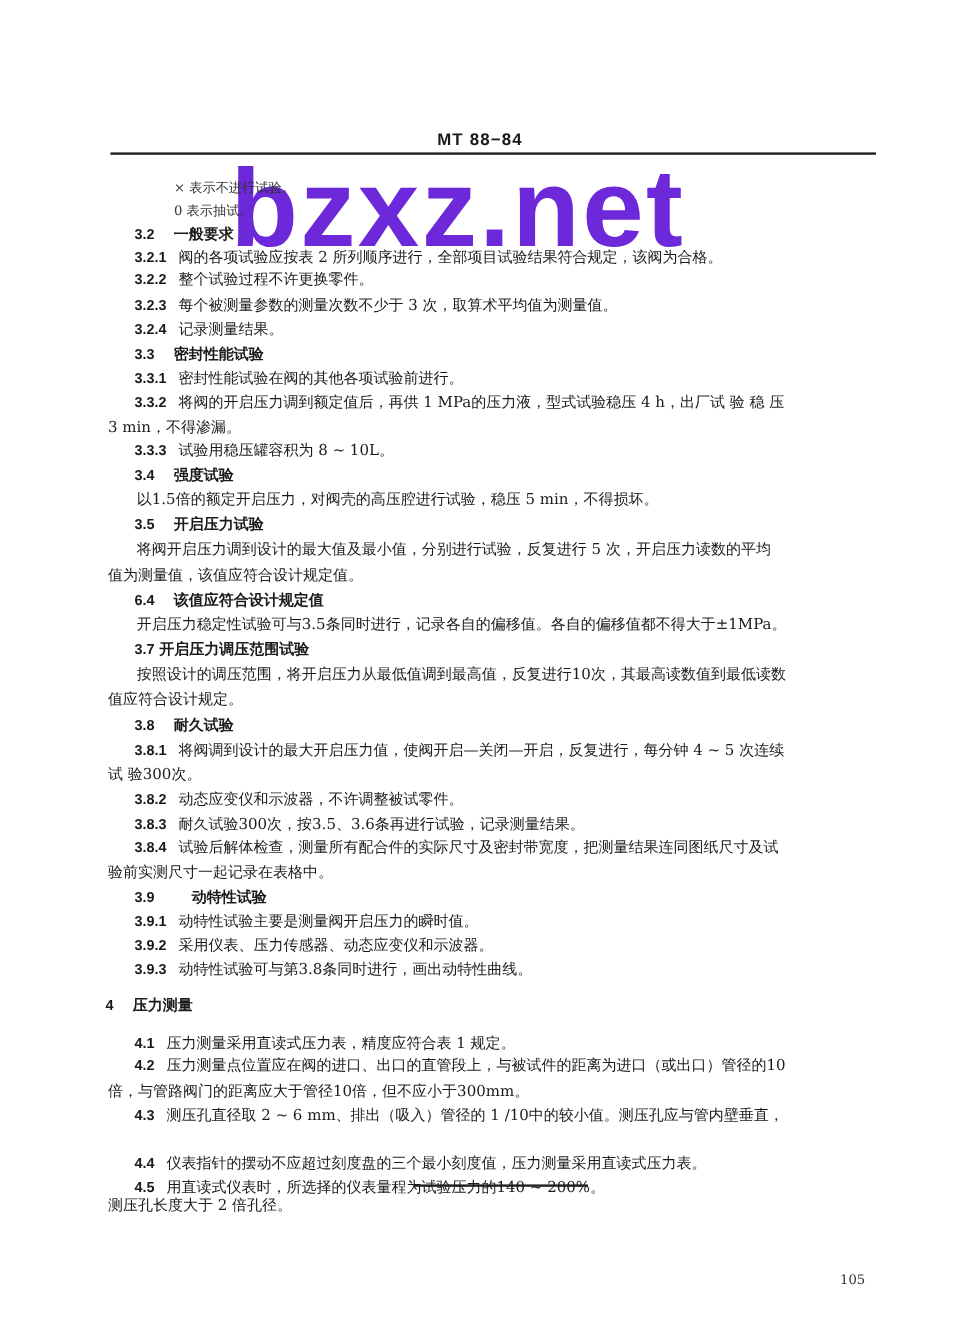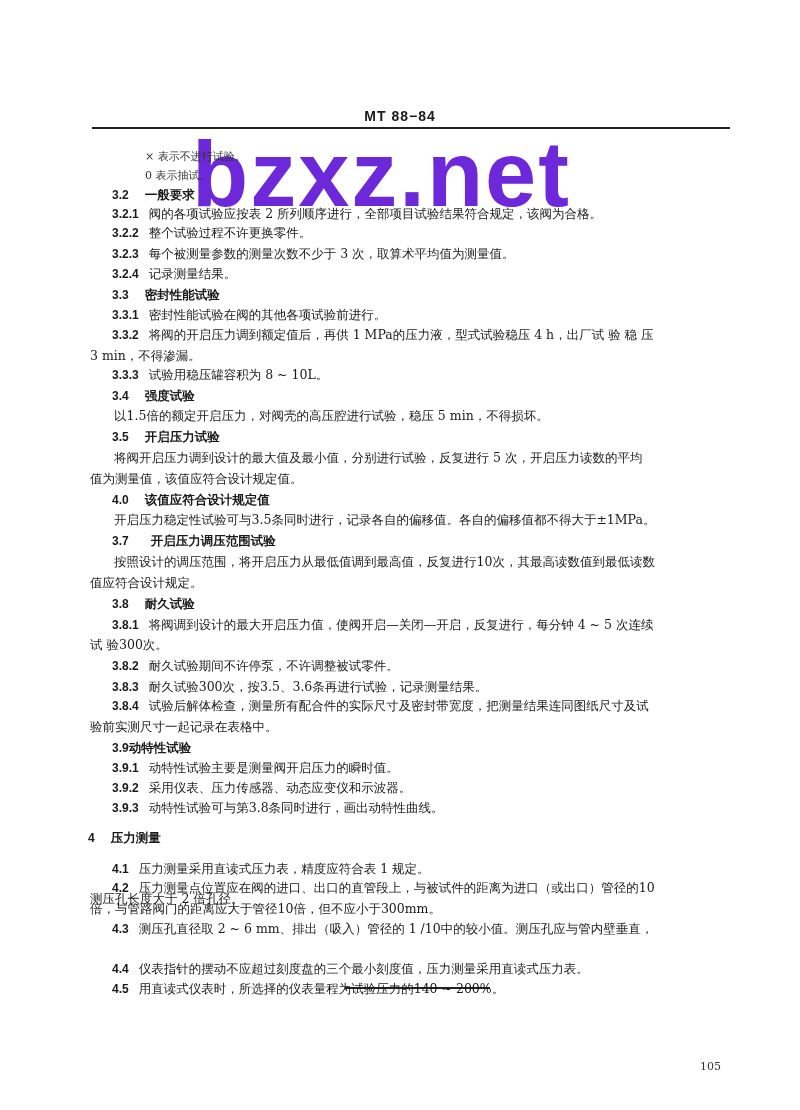--- a/index.html
+++ b/index.html
@@ -55,41 +55,41 @@
       <div class="line" style="top: 287px; left: 16px;"><span class="num" style="margin-right: 16px;">3.3</span><span class="heading">密封性能试验</span></div>
       <div class="line" style="top: 307px; left: 16px;"><span class="num">3.3.1</span><span>密封性能试验在阀的其他各项试验前进行。</span></div>
       <div class="line" style="top: 327px; left: 16px;"><span class="num">3.3.2</span><span>将阀的开启压力调到额定值后，再供 1 MPa的压力液，型式试验稳压 4 h，出厂试 验 稳 压</span></div>
       <div class="line" style="top: 348px; left: -6px;"><span>3 min，不得渗漏。</span></div>
       <div class="line" style="top: 367px; left: 16px;"><span class="num">3.3.3</span><span>试验用稳压罐容积为 8 ~ 10L。</span></div>
       <div class="line" style="top: 388px; left: 16px;"><span class="num" style="margin-right: 16px;">3.4</span><span class="heading">强度试验</span></div>
       <div class="line" style="top: 408px; left: 18px;"><span>以1.5倍的额定开启压力，对阀壳的高压腔进行试验，稳压 5 min，不得损坏。</span></div>
       <div class="line" style="top: 429px; left: 16px;"><span class="num" style="margin-right: 16px;">3.5</span><span class="heading">开启压力试验</span></div>
       <div class="line" style="top: 450px; left: 18px;"><span>将阀开启压力调到设计的最大值及最小值，分别进行试验，反复进行 5 次，开启压力读数的平均</span></div>
       <div class="line" style="top: 471px; left: -6px;"><span>值为测量值，该值应符合设计规定值。</span></div>
-      <div class="line" style="top: 492px; left: 16px;"><span class="num" style="margin-right: 16px;">4.0</span><span class="heading">该值应符合设计规定值</span></div>
+      <div class="line" style="top: 492px; left: 16px;"><span class="num" style="margin-right: 16px;">6.4</span><span class="heading">该值应符合设计规定值</span></div>
       <div class="line" style="top: 512px; left: 18px;"><span>开启压力稳定性试验可与3.5条同时进行，记录各自的偏移值。各自的偏移值都不得大于±1MPa。</span></div>
-      <div class="line" style="top: 533px; left: 16px;"><span class="num" style="margin-right: 22px;">3.7</span><span class="heading">开启压力调压范围试验</span></div>
+      <div class="line" style="top: 533px; left: 16px;"><span class="num" style="margin-right: 4px;">3.7</span><span class="heading">开启压力调压范围试验</span></div>
       <div class="line" style="top: 554px; left: 18px;"><span>按照设计的调压范围，将开启压力从最低值调到最高值，反复进行10次，其最高读数值到最低读数</span></div>
       <div class="line" style="top: 575px; left: -6px;"><span>值应符合设计规定。</span></div>
       <div class="line" style="top: 596px; left: 16px;"><span class="num" style="margin-right: 16px;">3.8</span><span class="heading">耐久试验</span></div>
       <div class="line" style="top: 617px; left: 16px;"><span class="num">3.8.1</span><span>将阀调到设计的最大开启压力值，使阀开启—关闭—开启，反复进行，每分钟 4 ~ 5 次连续</span></div>
       <div class="line" style="top: 637px; left: -6px;"><span>试 验300次。</span></div>
-      <div class="line" style="top: 658px; left: 16px;"><span class="num">3.8.2</span><span>耐久试验期间不许停泵，不许调整被试零件。</span></div>
+      <div class="line" style="top: 658px; left: 16px;"><span class="num">3.8.2</span><span>动态应变仪和示波器，不许调整被试零件。</span></div>
       <div class="line" style="top: 679px; left: 16px;"><span class="num">3.8.3</span><span>耐久试验300次，按3.5、3.6条再进行试验，记录测量结果。</span></div>
       <div class="line" style="top: 698px; left: 16px;"><span class="num">3.8.4</span><span>试验后解体检查，测量所有配合件的实际尺寸及密封带宽度，把测量结果连同图纸尺寸及试</span></div>
       <div class="line" style="top: 719px; left: -6px;"><span>验前实测尺寸一起记录在表格中。</span></div>
-      <div class="line" style="top: 740px; left: 16px;"><span class="num" style="margin-right: 0;">3.9</span><span class="heading">动特性试验</span></div>
+      <div class="line" style="top: 740px; left: 16px;"><span class="num" style="margin-right: 31px;">3.9</span><span class="heading">动特性试验</span></div>
       <div class="line" style="top: 760px; left: 16px;"><span class="num">3.9.1</span><span>动特性试验主要是测量阀开启压力的瞬时值。</span></div>
       <div class="line" style="top: 780px; left: 16px;"><span class="num">3.9.2</span><span>采用仪表、压力传感器、动态应变仪和示波器。</span></div>
       <div class="line" style="top: 800px; left: 16px;"><span class="num">3.9.3</span><span>动特性试验可与第3.8条同时进行，画出动特性曲线。</span></div>
       <div class="line" style="top: 830px; left: -8px;"><span class="num" style="margin-right: 16px;">4</span><span class="heading">压力测量</span></div>
       <div class="line" style="top: 861px; left: 16px;"><span class="num">4.1</span><span>压力测量采用直读式压力表，精度应符合表 1 规定。</span></div>
       <div class="line" style="top: 880px; left: 16px;"><span class="num">4.2</span><span>压力测量点位置应在阀的进口、出口的直管段上，与被试件的距离为进口（或出口）管径的10</span></div>
       <div class="line" style="top: 901px; left: -6px;"><span>倍，与管路阀门的距离应大于管径10倍，但不应小于300mm。</span></div>
       <div class="line" style="top: 921px; left: 16px;"><span class="num">4.3</span><span>测压孔直径取 2 ~ 6 mm、排出（吸入）管径的 1 /10中的较小值。测压孔应与管内壁垂直，</span></div>
-      <div class="line" style="top: 891px; left: -6px;"><span>测压孔长度大于 2 倍孔径。</span></div>
+      <div class="line" style="top: 996px; left: -6px;"><span>测压孔长度大于 2 倍孔径。</span></div>
       <div class="line" style="top: 961px; left: 16px;"><span class="num">4.4</span><span>仪表指针的摆动不应超过刻度盘的三个最小刻度值，压力测量采用直读式压力表。</span></div>
       <div class="line" style="top: 981px; left: 16px;"><span class="num">4.5</span><span>用直读式仪表时，所选择的仪表量程为试验压力的140 ~ 200%。</span></div>
     </div>
 </div>
 
 <div class="footer-rule"></div>
 <div class="page-num">105</div>
 
 </body></html>

